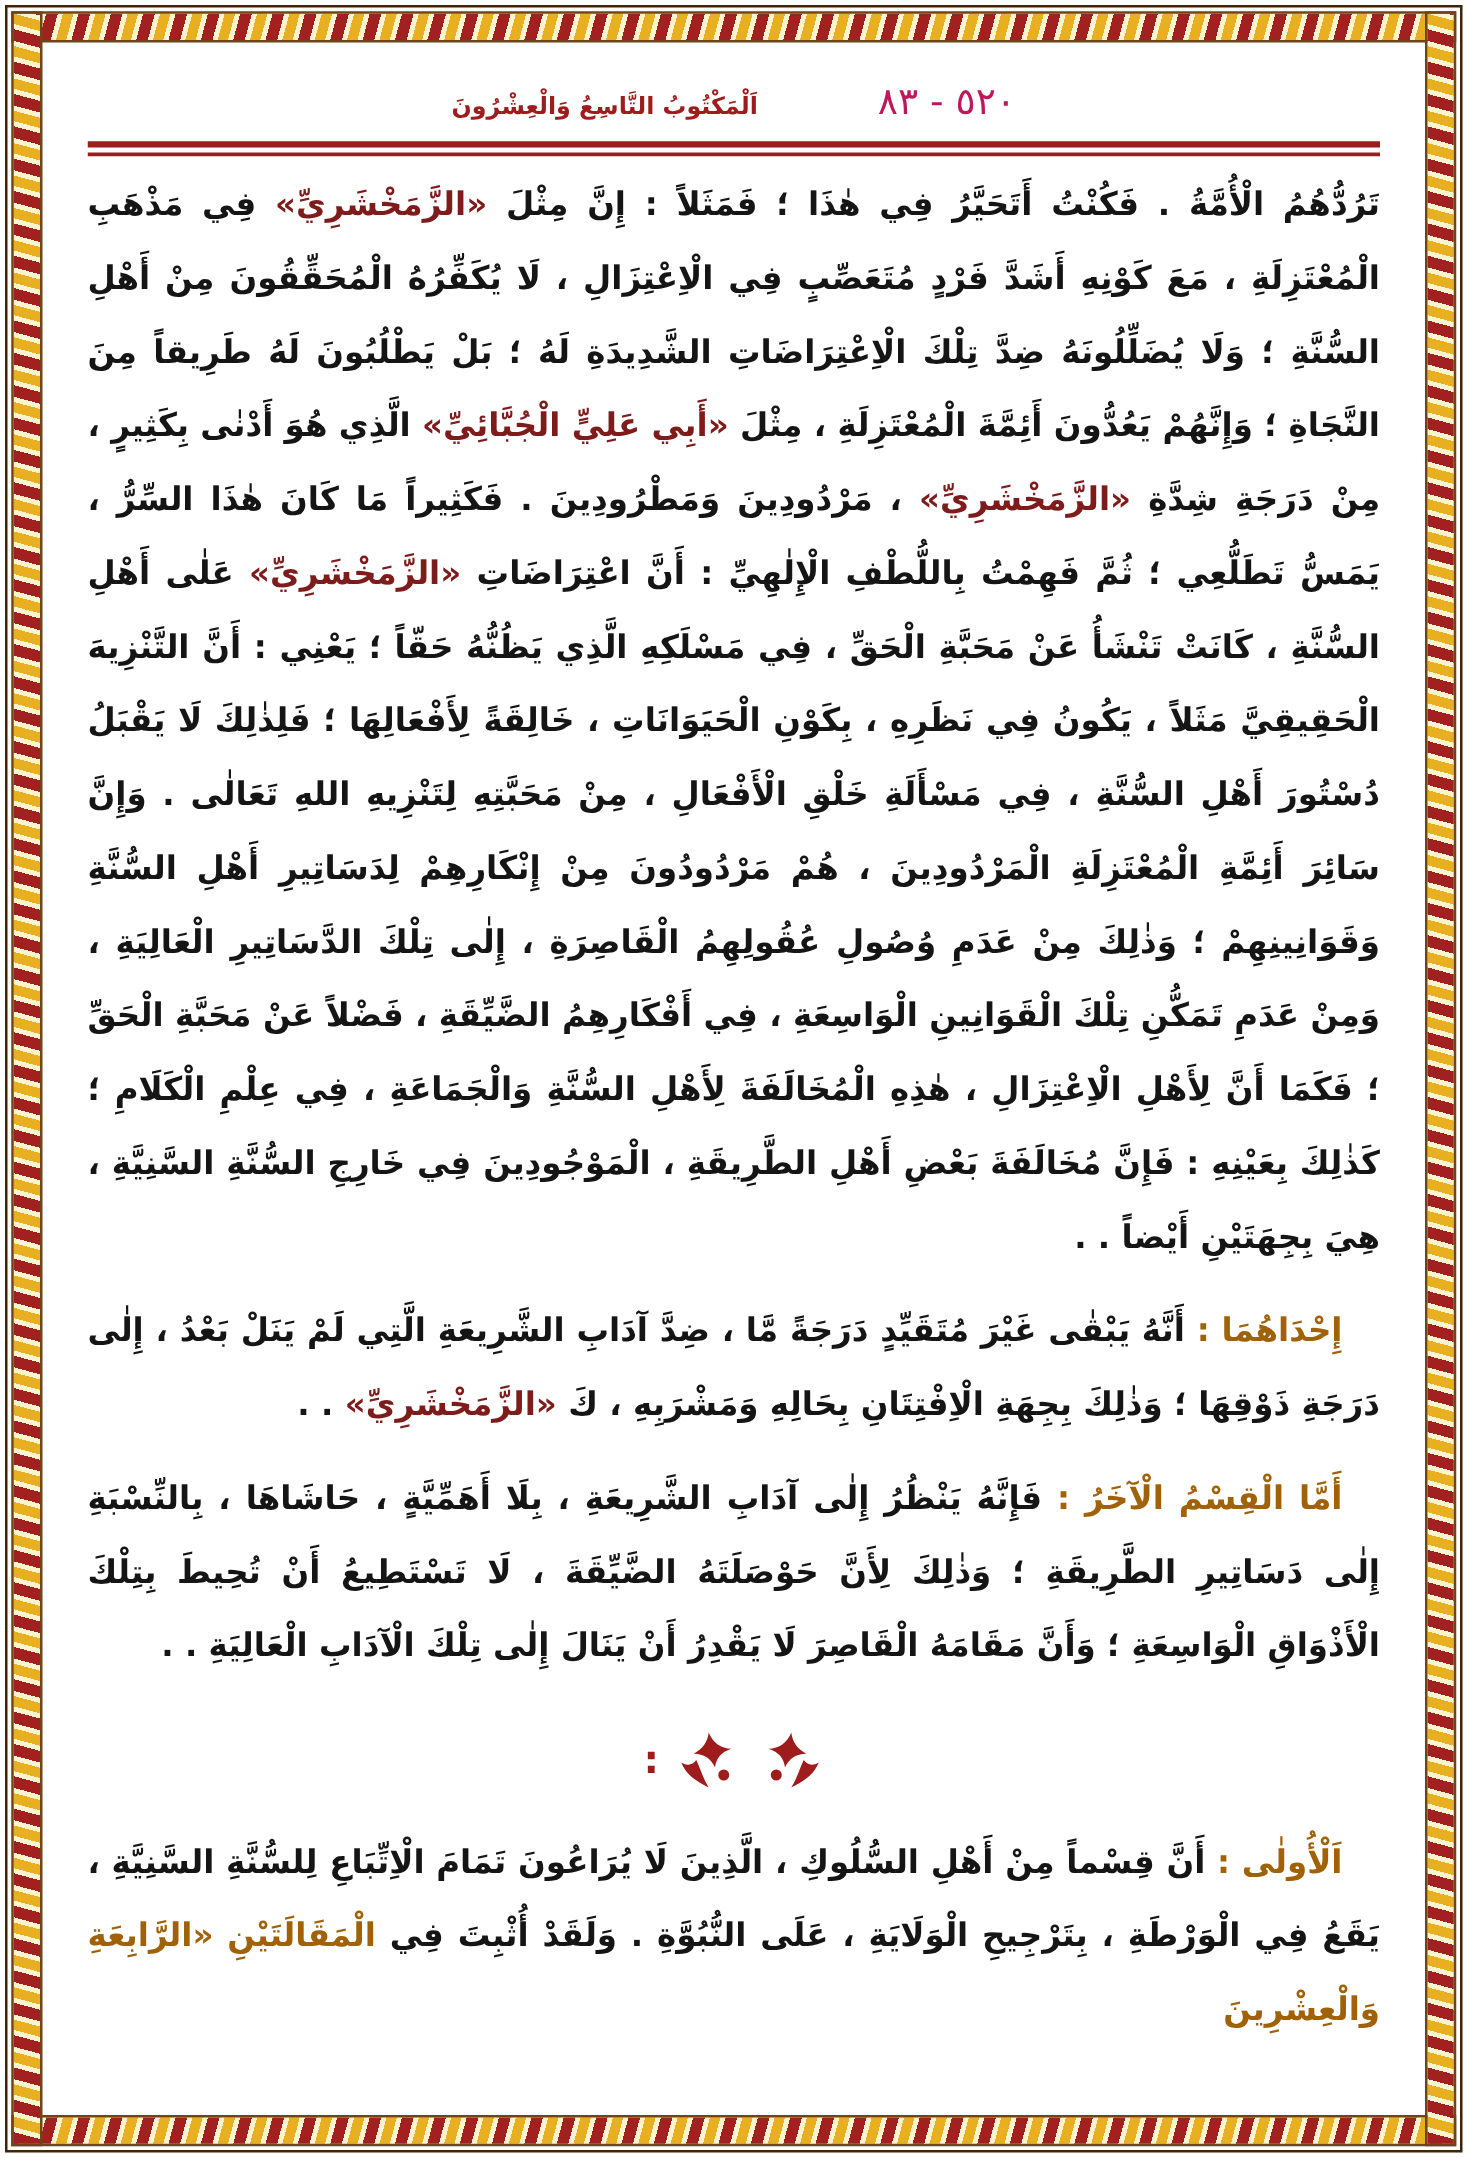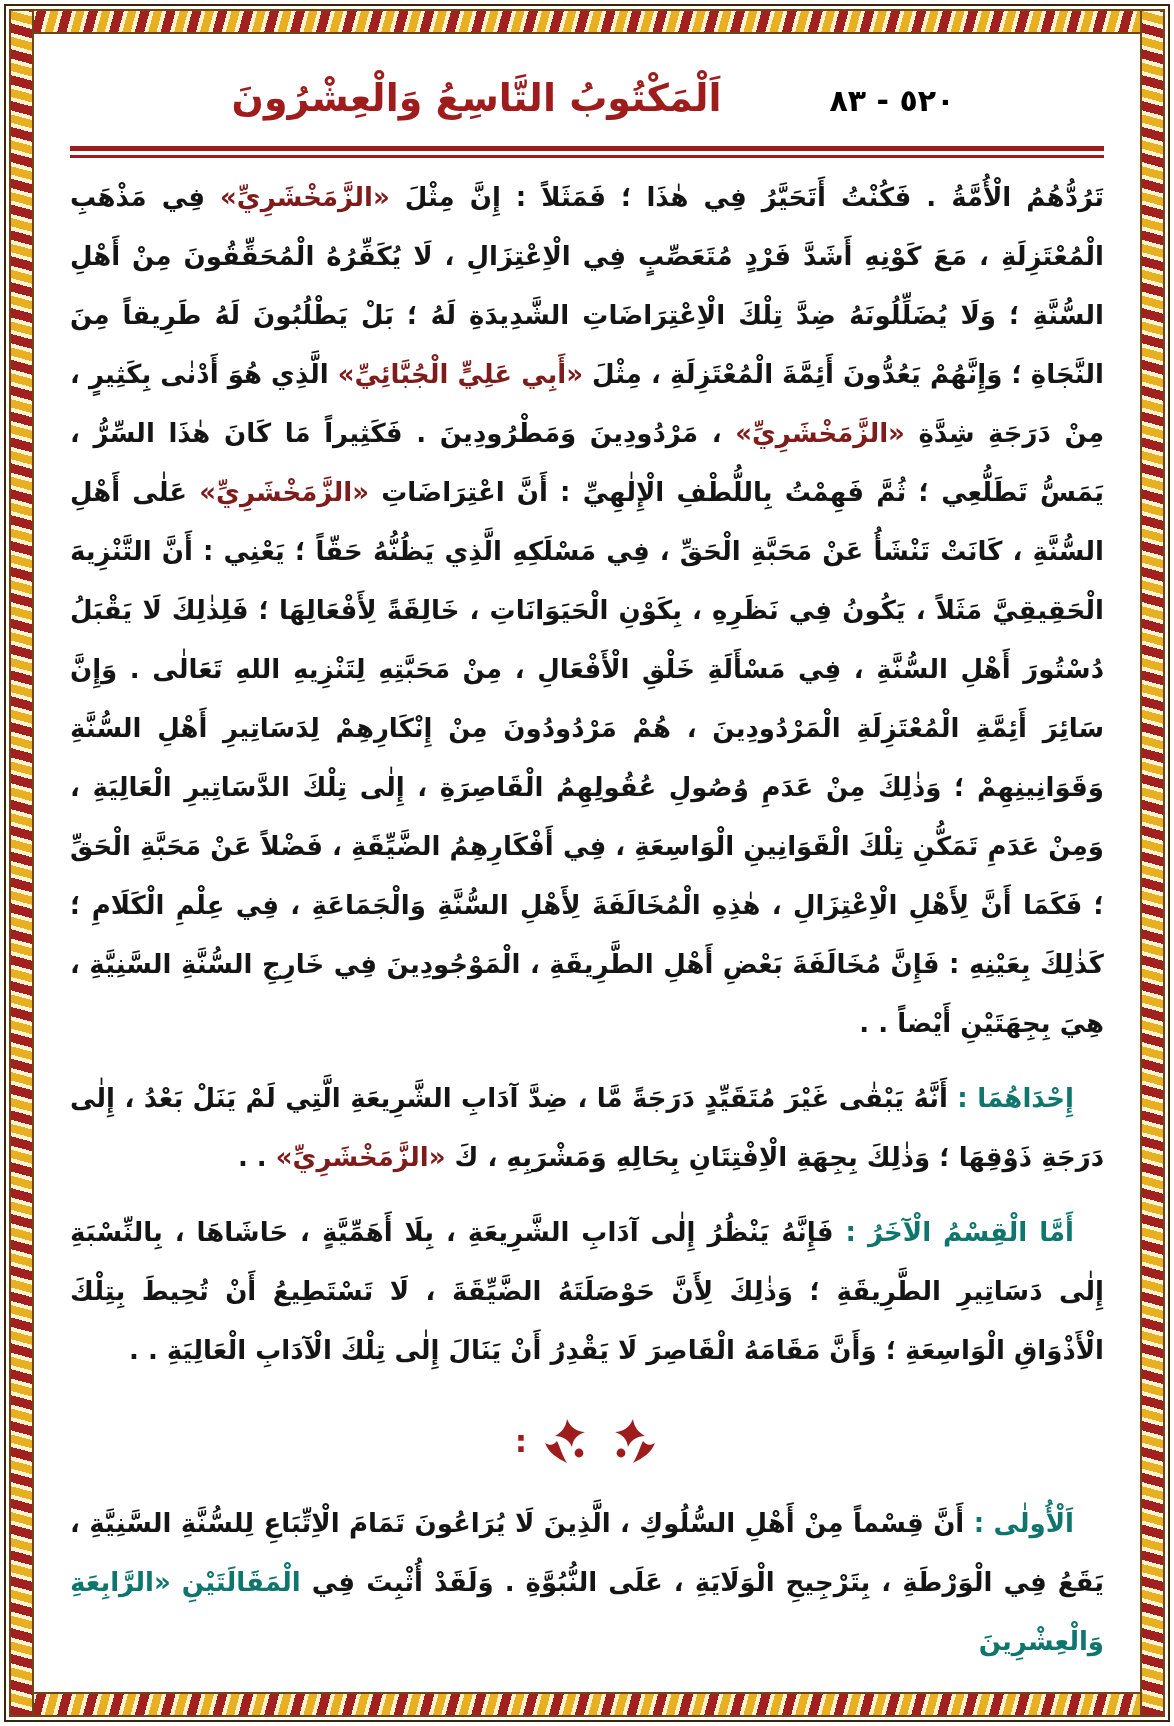--- a/index.html
+++ b/index.html
@@ -26,37 +26,37 @@
   
   .content{
     position:absolute;top:58px;left:70px;right:70px;bottom:42px;
     direction:rtl;overflow:hidden;
   }
   header.page-header{
     display:flex;flex-direction:row;justify-content:center;align-items:baseline;
     gap:96px;margin-top:6px;
   }
   .page-numbers{
-    color:#000000;font-weight:bold;font-size:30px;white-space:nowrap;order:0;
+    color:#be185d;font-weight:normal;font-size:30px;white-space:nowrap;order:0;
   }
   .page-title{
     color:#9e1c1c;font-weight:bold;font-size:30px;white-space:nowrap;order:1;
   }
   .double-rule{margin-top:14px;margin-bottom:10px;}
   .double-rule .thick{height:5px;background:#9e1c1c;}
   .double-rule .thin{height:3px;background:#9e1c1c;margin-top:4px;}
 
   main.body-text{
     font-size:26px;font-weight:bold;color:#151515;
     line-height:59px;text-align:justify;
   }
   p.para{margin:0 0 16px 0;}
   p.indent{text-indent:30px;}
   .red{color:#7e1b1b;}
-  .red-lead{color:#0f766e;}
+  .red-lead{color:#a16207;}
 
   .section-heading{
     text-align:center;margin:26px 0 18px 0;font-size:31px;line-height:70px;
     color:#9e1c1c;font-weight:bold;
     display:flex;align-items:center;justify-content:center;gap:14px;
   }
   .ornament{width:52px;height:48px;flex:0 0 auto;}
   .ornament svg{width:100%;height:100%;display:block;}
 </style>
 </head>
@@ -65,21 +65,21 @@
 <div class="frame-outer"></div>
 <div class="band band-top"></div>
 <div class="band band-bottom"></div>
 <div class="band band-left"></div>
 <div class="band band-right"></div>
 
 <div class="content">
 
   <header class="page-header">
     <span class="page-numbers">٥٢٠ - ٨٣</span>
-    <h1 class="page-title" style="margin:12px;font-size:38px;">اَلْمَكْتُوبُ التَّاسِعُ وَالْعِشْرُونَ</h1>
+    <h1 class="page-title" style="margin:0;font-size:19px;">اَلْمَكْتُوبُ التَّاسِعُ وَالْعِشْرُونَ</h1>
   </header>
 
   <div class="double-rule">
     <div class="thick"></div>
     <div class="thin"></div>
   </div>
 
   <main class="body-text">
 
     <p class="para"><span>تَرُدُّهُمُ الْأُمَّةُ . فَكُنْتُ أَتَحَيَّرُ فِي هٰذَا ؛ فَمَثَلاً : إِنَّ مِثْلَ </span><span class="red">«الزَّمَخْشَرِيِّ»</span><span> فِي مَذْهَبِ الْمُعْتَزِلَةِ ، مَعَ كَوْنِهِ أَشَدَّ فَرْدٍ مُتَعَصِّبٍ فِي الْاِعْتِزَالِ ، لَا يُكَفِّرُهُ الْمُحَقِّقُونَ مِنْ أَهْلِ السُّنَّةِ ؛ وَلَا يُضَلِّلُونَهُ ضِدَّ تِلْكَ الْاِعْتِرَاضَاتِ الشَّدِيدَةِ لَهُ ؛ بَلْ يَطْلُبُونَ لَهُ طَرِيقاً مِنَ النَّجَاةِ ؛ وَإِنَّهُمْ يَعُدُّونَ أَئِمَّةَ الْمُعْتَزِلَةِ ، مِثْلَ </span><span class="red">«أَبِي عَلِيٍّ الْجُبَّائِيِّ»</span><span> الَّذِي هُوَ أَدْنٰى بِكَثِيرٍ ، مِنْ دَرَجَةِ شِدَّةِ </span><span class="red">«الزَّمَخْشَرِيِّ»</span><span> ، مَرْدُودِينَ وَمَطْرُودِينَ . فَكَثِيراً مَا كَانَ هٰذَا السِّرُّ ، يَمَسُّ تَطَلُّعِي ؛ ثُمَّ فَهِمْتُ بِاللُّطْفِ الْإِلٰهِيِّ : أَنَّ اعْتِرَاضَاتِ </span><span class="red">«الزَّمَخْشَرِيِّ»</span><span> عَلٰى أَهْلِ السُّنَّةِ ، كَانَتْ تَنْشَأُ عَنْ مَحَبَّةِ الْحَقِّ ، فِي مَسْلَكِهِ الَّذِي يَظُنُّهُ حَقّاً ؛ يَعْنِي : أَنَّ التَّنْزِيهَ الْحَقِيقِيَّ مَثَلاً ، يَكُونُ فِي نَظَرِهِ ، بِكَوْنِ الْحَيَوَانَاتِ ، خَالِقَةً لِأَفْعَالِهَا ؛ فَلِذٰلِكَ لَا يَقْبَلُ دُسْتُورَ أَهْلِ السُّنَّةِ ، فِي مَسْأَلَةِ خَلْقِ الْأَفْعَالِ ، مِنْ مَحَبَّتِهِ لِتَنْزِيهِ اللهِ تَعَالٰى . وَإِنَّ سَائِرَ أَئِمَّةِ الْمُعْتَزِلَةِ الْمَرْدُودِينَ ، هُمْ مَرْدُودُونَ مِنْ إِنْكَارِهِمْ لِدَسَاتِيرِ أَهْلِ السُّنَّةِ وَقَوَانِينِهِمْ ؛ وَذٰلِكَ مِنْ عَدَمِ وُصُولِ عُقُولِهِمُ الْقَاصِرَةِ ، إِلٰى تِلْكَ الدَّسَاتِيرِ الْعَالِيَةِ ، وَمِنْ عَدَمِ تَمَكُّنِ تِلْكَ الْقَوَانِينِ الْوَاسِعَةِ ، فِي أَفْكَارِهِمُ الضَّيِّقَةِ ، فَضْلاً عَنْ مَحَبَّةِ الْحَقِّ ؛ فَكَمَا أَنَّ لِأَهْلِ الْاِعْتِزَالِ ، هٰذِهِ الْمُخَالَفَةَ لِأَهْلِ السُّنَّةِ وَالْجَمَاعَةِ ، فِي عِلْمِ الْكَلَامِ ؛ كَذٰلِكَ بِعَيْنِهِ : فَإِنَّ مُخَالَفَةَ بَعْضِ أَهْلِ الطَّرِيقَةِ ، الْمَوْجُودِينَ فِي خَارِجِ السُّنَّةِ السَّنِيَّةِ ، هِيَ بِجِهَتَيْنِ أَيْضاً . .</span></p>

